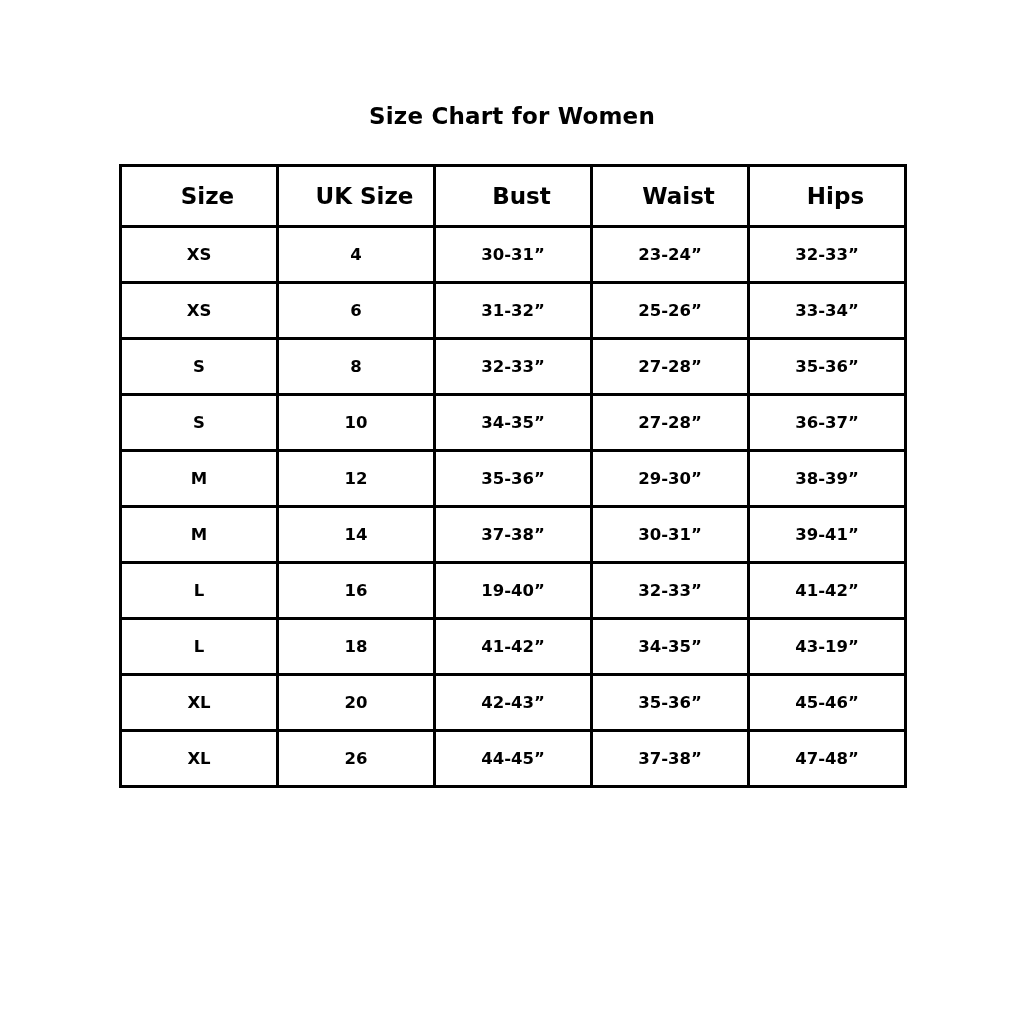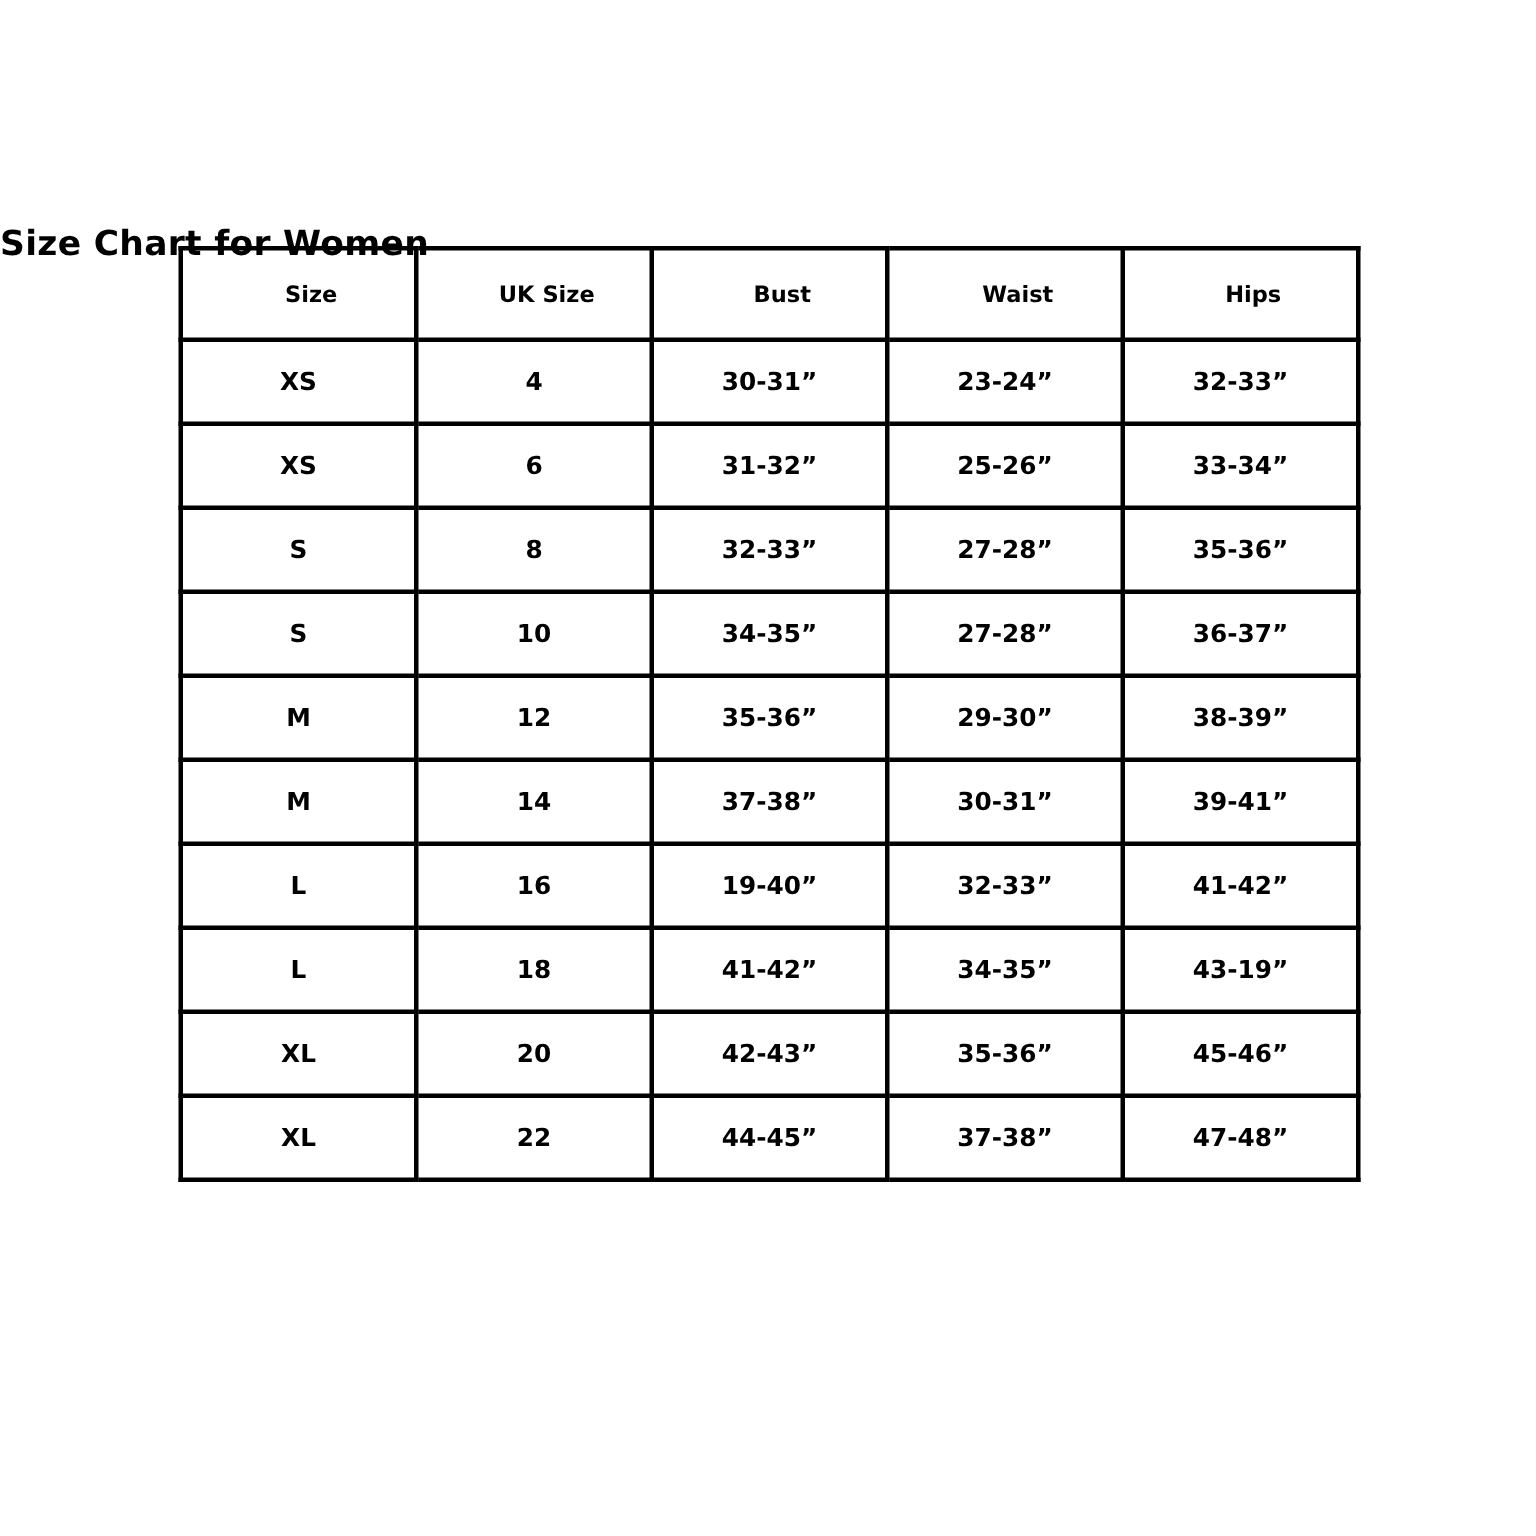--- a/index.html
+++ b/index.html
@@ -18,25 +18,24 @@
     position: relative;
     width: 1024px;
     height: 1024px;
     box-sizing: border-box;
   }
   .title {
     position: absolute;
     top: 103px;
     left: 0;
     width: 1024px;
-    text-align: left;
+    text-align: center;
     font-size: 23px;
     font-weight: bold;
     letter-spacing: 0.2px;
-    margin-top: 47px;
   }
   .table-wrap {
     position: absolute;
     left: 119px;
     top: 164px;
     width: 785px;
   }
   table.size-chart {
     border-collapse: collapse;
     width: 785px;
@@ -47,21 +46,21 @@
     border: 3px solid #000000;
     height: 53px;
     text-align: center;
     vertical-align: middle;
     font-size: 16.5px;
     font-weight: bold;
     padding: 0;
   }
   table.size-chart thead th {
     height: 58px;
-    font-size: 15px;
+    font-size: 23px;
     padding-left: 17px;
   }
   col.c0 { width: 157px; }
   col.c1 { width: 157px; }
   col.c2 { width: 157px; }
   col.c3 { width: 157px; }
   col.c4 { width: 157px; }
 </style>
 </head>
 <body>
@@ -147,21 +146,21 @@
         </tr>
         <tr>
           <td>XL</td>
           <td>20</td>
           <td>42-43”</td>
           <td>35-36”</td>
           <td>45-46”</td>
         </tr>
         <tr>
           <td>XL</td>
-          <td>22</td>
+          <td>26</td>
           <td>44-45”</td>
           <td>37-38”</td>
           <td>47-48”</td>
         </tr>
       </tbody>
     </table>
   </div>
 
 </div>
 

